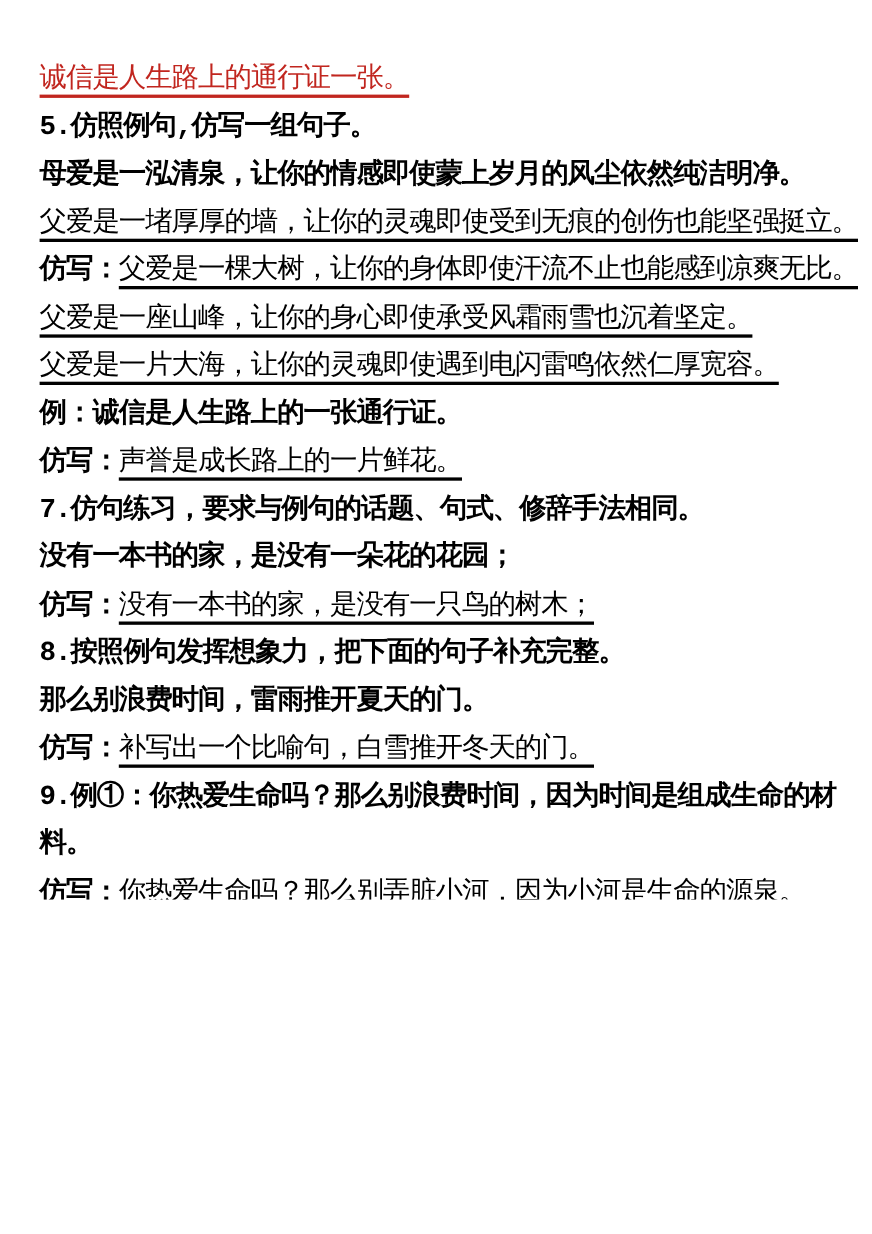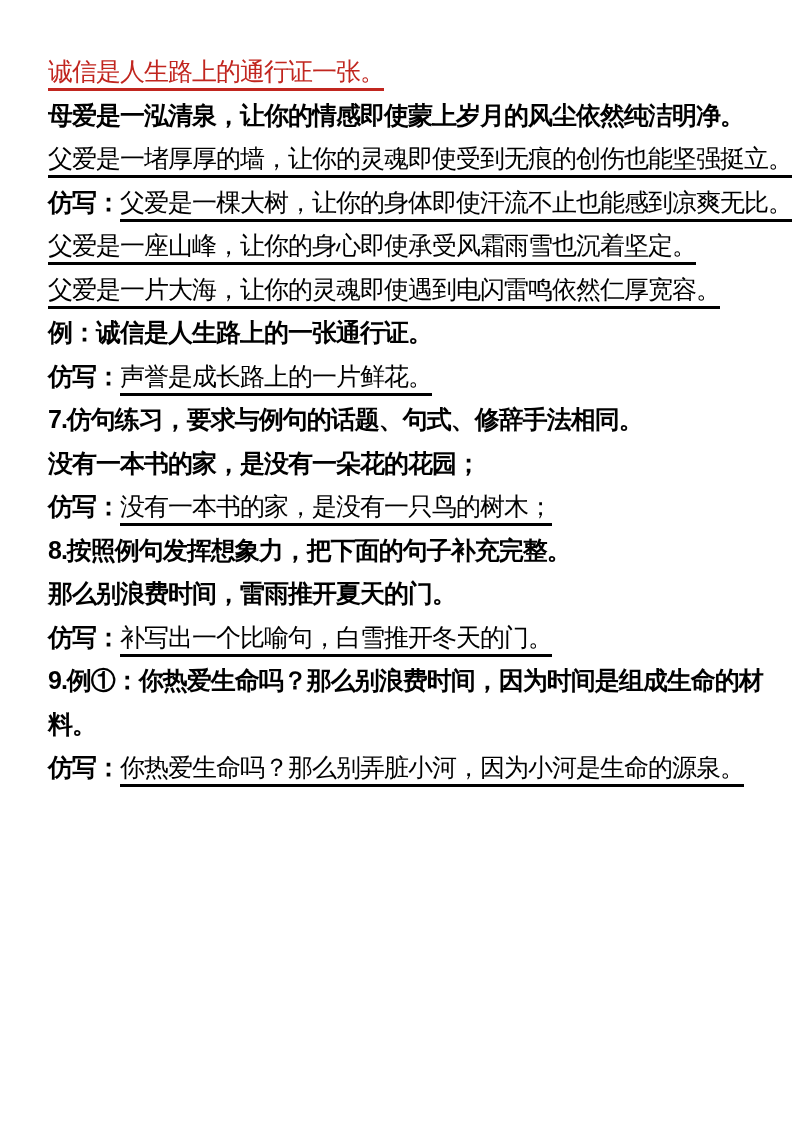--- a/index.html
+++ b/index.html
@@ -6,23 +6,23 @@
     margin: 0;
     padding: 0;
     background: #ffffff;
   }
   .page {
     position: relative;
     width: 793px;
     height: 818px;
     background: #ffffff;
     box-sizing: border-box;
-    padding: 50px 26px 0 48px;
+    padding: 50px 26px 0 36px;
     overflow: hidden;
-    font-family: Liberation Sans, sans-serif;
+    font-family: Liberation Mono, monospace;
     color: #000000;
   }
   .line {
     margin: 0;
     height: 43.5px;
     line-height: 43.5px;
     font-size: 25px;
     letter-spacing: -1px;
     white-space: nowrap;
   }
@@ -43,20 +43,21 @@
     text-decoration-thickness: 3px;
     text-underline-offset: 8px;
   }
 </style>
 </head>
 <body>
 
 <div class="page" style="--accent-red: #c1261f; background: rgb(255, 255, 255); color: rgb(0, 0, 0);">
   <div id="lines">
       <p class="line"><span class="seg red-underline">诚信是人生路上的通行证一张。</span></p>
+      <p class="line"><span class="seg bold">5.仿照例句,仿写一组句子。</span></p>
       <p class="line"><span class="seg bold">母爱是一泓清泉，让你的情感即使蒙上岁月的风尘依然纯洁明净。</span></p>
       <p class="line"><span class="seg underline">父爱是一堵厚厚的墙，让你的灵魂即使受到无痕的创伤也能坚强挺立。</span></p>
       <p class="line"><span class="seg bold">仿写：</span><span class="seg underline">父爱是一棵大树，让你的身体即使汗流不止也能感到凉爽无比。</span></p>
       <p class="line"><span class="seg underline">父爱是一座山峰，让你的身心即使承受风霜雨雪也沉着坚定。</span></p>
       <p class="line"><span class="seg underline">父爱是一片大海，让你的灵魂即使遇到电闪雷鸣依然仁厚宽容。</span></p>
       <p class="line"><span class="seg bold">例：诚信是人生路上的一张通行证。</span></p>
       <p class="line"><span class="seg bold">仿写：</span><span class="seg underline">声誉是成长路上的一片鲜花。</span></p>
       <p class="line"><span class="seg bold">7.仿句练习，要求与例句的话题、句式、修辞手法相同。</span></p>
       <p class="line"><span class="seg bold">没有一本书的家，是没有一朵花的花园；</span></p>
       <p class="line"><span class="seg bold">仿写：</span><span class="seg underline">没有一本书的家，是没有一只鸟的树木；</span></p>

